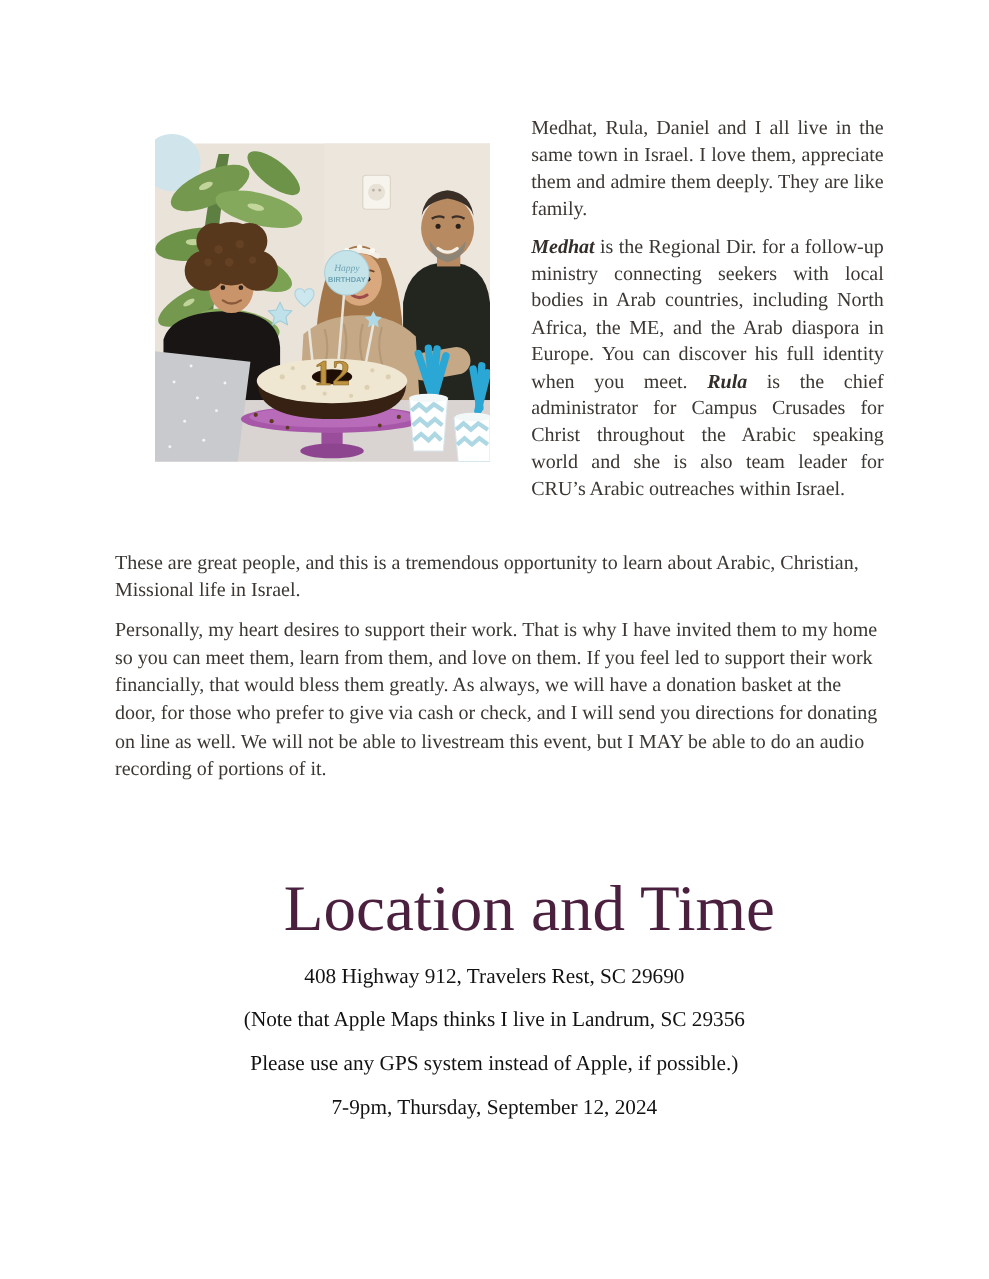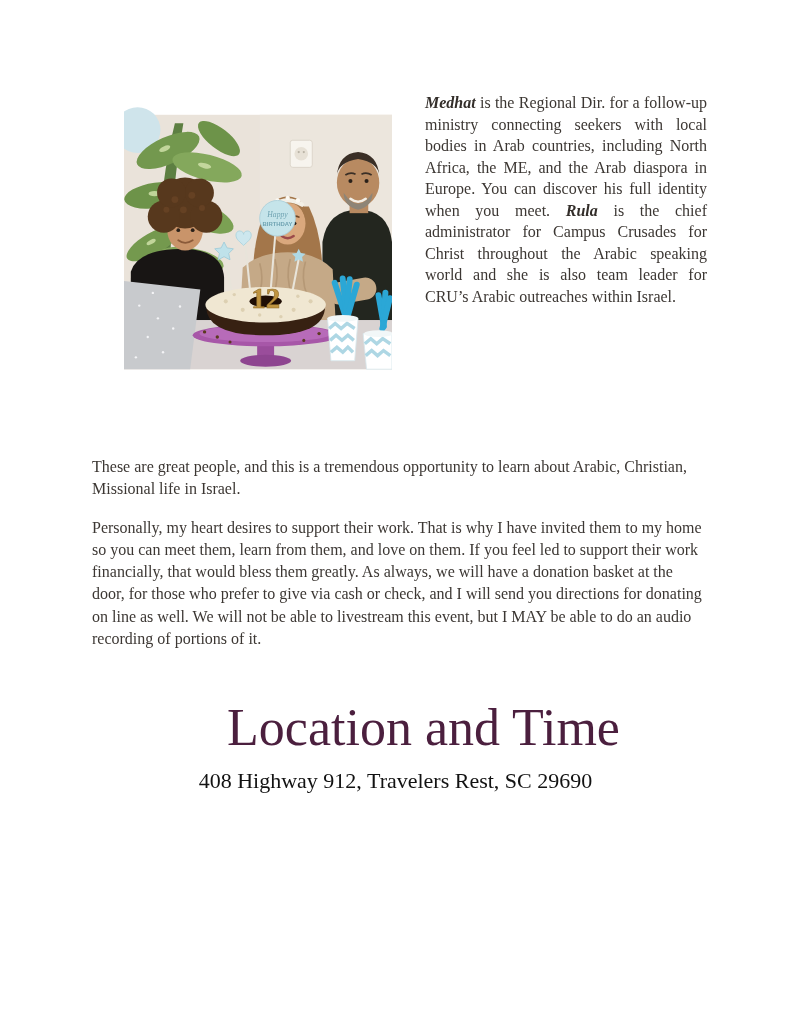--- a/index.html
+++ b/index.html
@@ -20,30 +20,30 @@
     position:absolute;left:425px;top:92px;width:282px;
     font-size:16px;line-height:21.5px;color:#3c3733;
     text-align:justify;
   }
   .intro p{margin:0 0 9px 0;}
   .intro strong{font-weight:bold;color:#332e2a;font-style:italic;}
   .bodytext{
     position:absolute;left:92px;top:440px;width:612px;
     font-size:16px;line-height:22.3px;color:#3c3733;
   }
-  .bodytext p{margin:16px 0 9px 0;}
+  .bodytext p{margin:0 0 9px 0;}
   .heading{
     position:absolute;left:0;top:693px;width:791px;
     text-align:center;
     font-size:52px;line-height:70px;font-weight:normal;
     color:#4b1f3e;margin:0;padding-left:28px;
   }
   .details{
     position:absolute;left:0;top:763px;width:791px;
-    text-align:center;font-size:22px;line-height:35px;color:#121212;
+    text-align:center;font-size:17px;line-height:35px;color:#121212;
   }
   .details div{margin:0;}
 </style>
 </head>
 <body>
 
 <div class="page">
 
   <div class="photo">
     <svg viewBox="0 0 316 300" xmlns="http://www.w3.org/2000/svg">
@@ -229,27 +229,31 @@
           <polyline points="284,270 291,264 298,270 305,264 314,270"></polyline>
           <polyline points="285,284 292,278 299,284 306,278 314,284"></polyline>
         </g>
         <ellipse cx="300" cy="258" rx="17" ry="4" fill="#f2f7f8"></ellipse>
         <ellipse cx="258" cy="240" rx="18" ry="4" fill="#f2f7f8"></ellipse>
       </g>
     </svg>
   </div>
 
   <div class="intro">
+    <p>Medhat, Rula, Daniel and I all live in the same town in Israel. I love them, appreciate them and admire them deeply. They are like family.</p>
     <p><strong>Medhat</strong><span> is the Regional Dir. for a follow-up ministry connecting seekers with local bodies in Arab countries, including North Africa, the ME, and the Arab diaspora in Europe. You can discover his full identity when you meet. </span><strong>Rula</strong><span> is the chief administrator for Campus Crusades for Christ throughout the Arabic speaking world and she is also team leader for CRU’s Arabic outreaches within Israel.</span></p>
   </div>
 
   <div class="bodytext">
     <p>These are great people, and this is a tremendous opportunity to learn about Arabic, Christian, Missional life in Israel.</p>
     <p>Personally, my heart desires to support their work. That is why I have invited them to my home so you can meet them, learn from them, and love on them.  If you feel led to support their work financially, that would bless them greatly.  As always, we will have a donation basket at the door, for those who prefer to give via cash or check, and I will send you directions for donating on line as well. We will not be able to livestream this event, but I MAY be able to do an audio recording of portions of it.</p>
   </div>
 
   <h1 class="heading">Location and Time</h1>
 
   <div class="details">
     <div>408 Highway 912, Travelers Rest, SC  29690</div>
+    <div>(Note that Apple Maps thinks I live in Landrum, SC 29356</div>
+    <div>Please use any GPS system instead of Apple, if possible.)</div>
+    <div>7-9pm, Thursday, September 12, 2024</div>
   </div>
 
 </div>
 
 </body></html>

